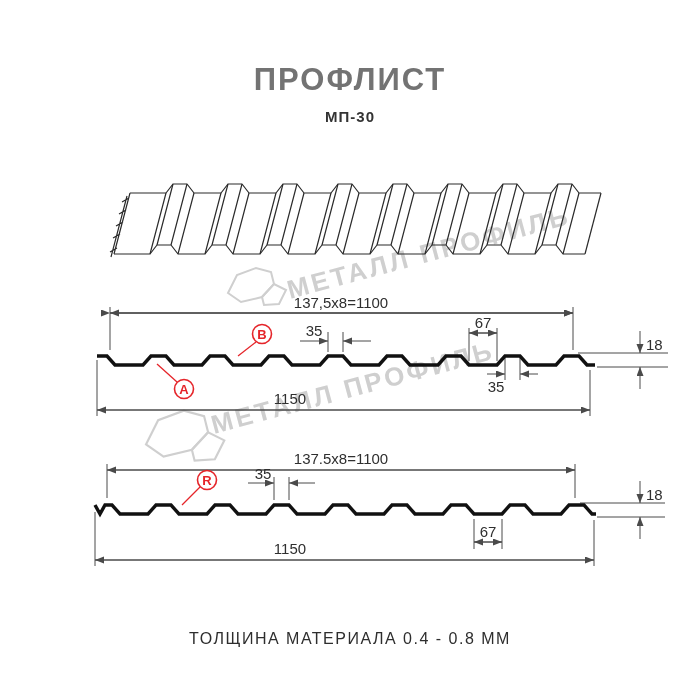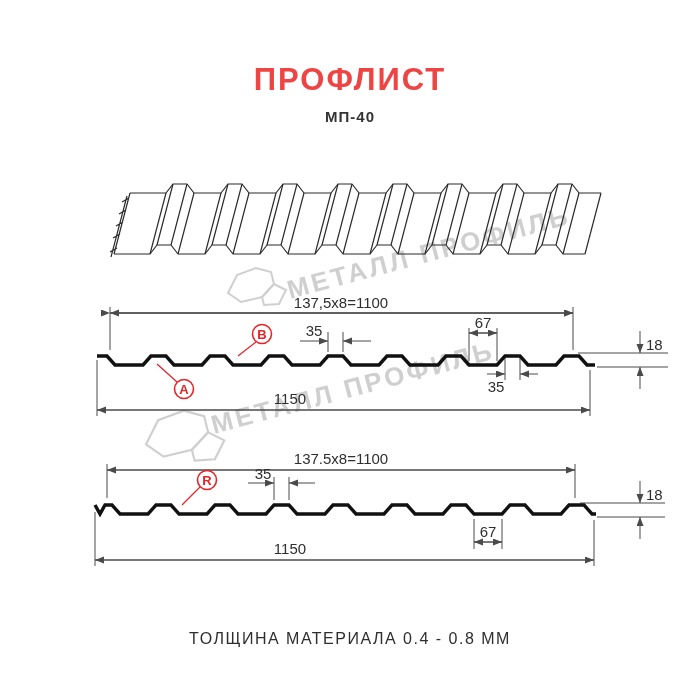--- a/index.html
+++ b/index.html
@@ -1,36 +1,36 @@
 <!DOCTYPE html>
 <html><head>
 <meta charset="utf-8">
 <style>
   html,body{margin:0;padding:0;}
   body{width:700px;height:700px;background:#ffffff;font-family:"Liberation Sans",sans-serif;}
   .stage{position:relative;width:700px;height:700px;background:#fff;overflow:hidden;}
   .title{position:absolute;left:0;top:62px;width:700px;text-align:center;
-         font-size:31px;font-weight:bold;letter-spacing:2px;color:#ef4444;}
+         font-size:31px;font-weight:bold;letter-spacing:2px;color:#737373;}
   .model{position:absolute;left:0;top:108px;width:700px;text-align:center;
          font-size:15px;font-weight:bold;letter-spacing:1px;color:#333;}
   .footer{position:absolute;left:0;top:630px;width:700px;text-align:center;
           font-size:16px;font-weight:400;letter-spacing:1.5px;color:#2e2e2e;}
   svg{position:absolute;left:0;top:0;}
   .dimtxt{font-size:15px;fill:#2f2f2f;font-family:"Liberation Sans",sans-serif;}
   .redtxt{font-size:13px;font-weight:bold;fill:#e5252a;font-family:"Liberation Sans",sans-serif;}
   .wmtxt{font-size:26px;font-weight:bold;letter-spacing:3px;fill:#cfcfcf;
          font-family:"Liberation Sans",sans-serif;}
 </style>
 </head>
 <body>
 
 <div class="stage">
 
   <div class="title">ПРОФЛИСТ</div>
-  <div class="model">МП-40</div>
+  <div class="model">МП-30</div>
 
   <svg width="700" height="700" viewBox="0 0 700 700">
     <defs>
       <marker id="arr" markerWidth="10" markerHeight="8" refX="9" refY="3.5" orient="auto" markerUnits="userSpaceOnUse">
         <path d="M0,0 L9,3.5 L0,7 Z" fill="#4a4a4a"></path>
       </marker>
     </defs>
 
     <g>
       <g transform="translate(228,266)">

